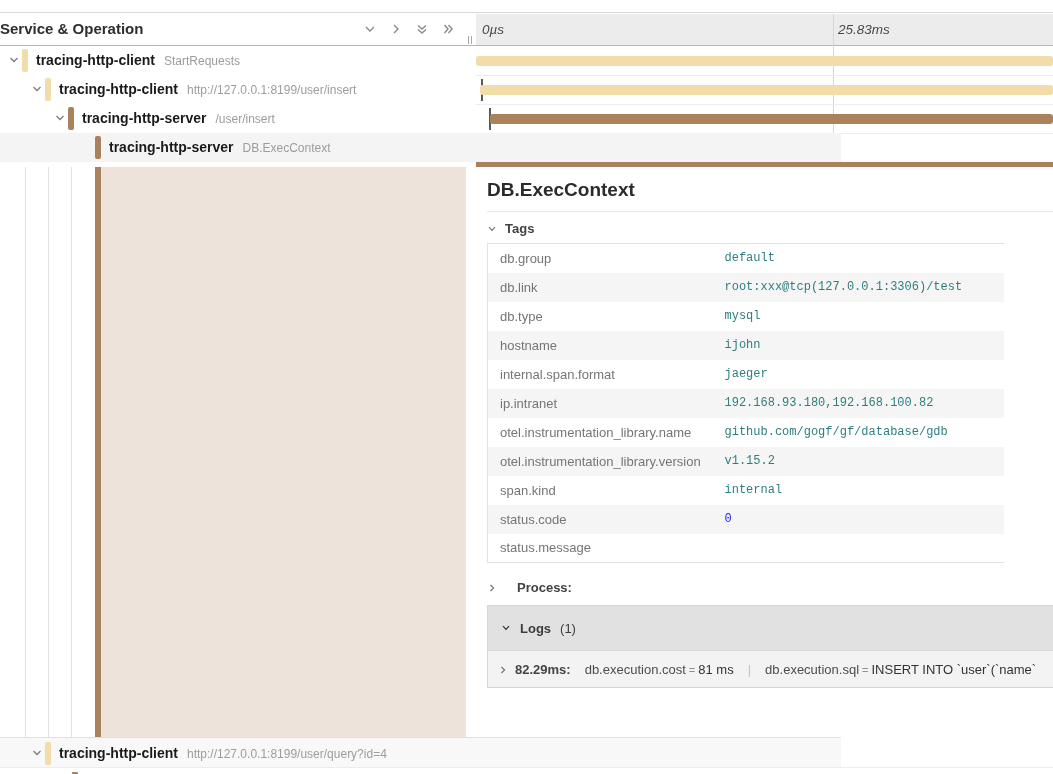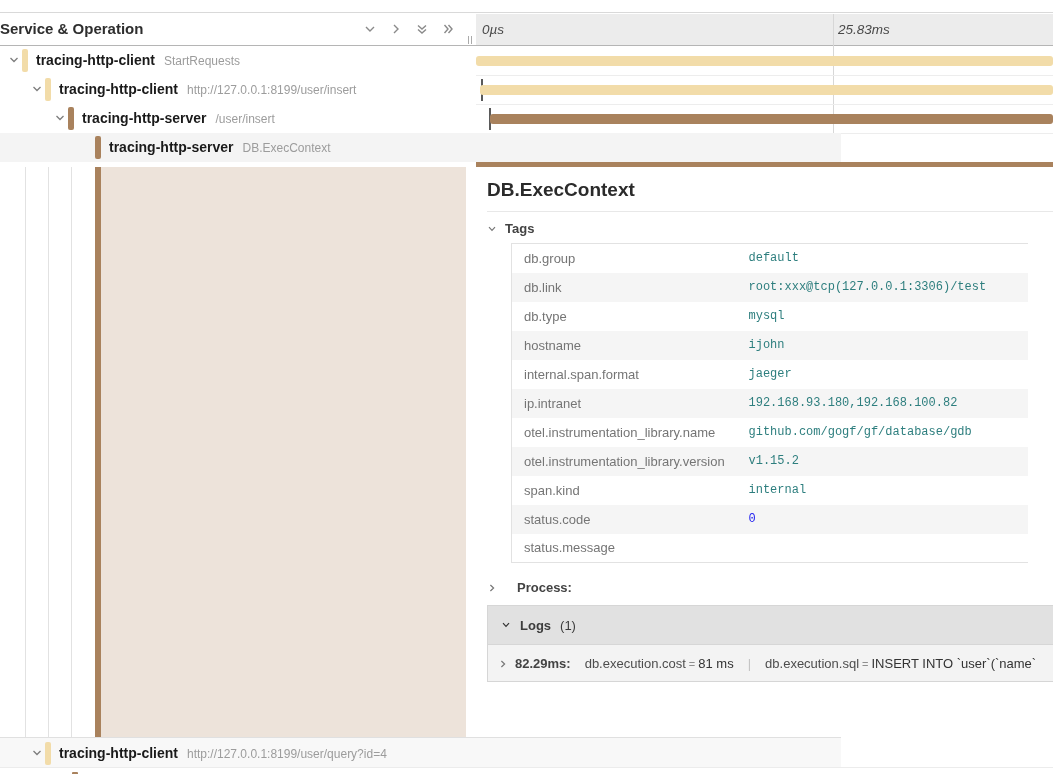--- a/index.html
+++ b/index.html
@@ -49,29 +49,29 @@
   .detail-tree-bar { left:95px; top:167px; width:6px; height:570px; background:var(--server-color,#a9825d); }
   .detail-beige { left:101px; top:167px; width:365px; height:570px; background:var(--detail-row-tint,#ede3da); }
 
   
   .detail-card { left:466px; top:167px; width:587px; height:566px; background:#fff; padding:12px 0 0 21px; }
   .detail-title { font-size:19px; font-weight:bold; color:#2b2b2b; }
   .detail-hr { margin-top:10px; margin-right:0; border-bottom:1px solid #e8e8e8; }
   .accordion-label { margin-top:9px; display:flex; align-items:center; gap:8px; cursor:pointer; }
   .accordion-label .sm-chev { width:10px; height:10px; color:#777; }
   .accordion-label .lbl { font-size:13px; font-weight:bold; color:#434343; }
-  .tags-table { margin-top:7px; width:517px; border:1px solid #e2e2e2; border-right:none; border-collapse:collapse;margin-left:24px; }
+  .tags-table { margin-top:7px; width:517px; border:1px solid #e2e2e2; border-right:none; border-collapse:collapse; }
   .tags-table tr { height:29px; }
   .tags-table tr:nth-child(even) { background:#f5f5f5; }
   .tag-key { width:237px; padding-left:12px; font-size:13px; color:#757575; }
   .tag-val { font-family:"Liberation Mono","DejaVu Sans Mono",monospace; font-size:12px; color:var(--tag-value-color,#2d7e7e); white-space:nowrap; }
   .tag-val.num { color:var(--number-value-color,#2424f0); }
   .process-row { margin-top:17px;gap:20px; }
   .logs-block { margin-top:10px; width:566px; border:1px solid #d6d6d6; border-right:none; }
-  .logs-header { height:39px; background:#e1e1e1; display:flex; align-items:center; gap:9px; padding-left:13px; cursor:pointer; border-bottom:1px solid #d6d6d6; }
+  .logs-header { height:45px; background:#e1e1e1; display:flex; align-items:center; gap:9px; padding-left:13px; cursor:pointer; border-bottom:1px solid #d6d6d6; }
   .logs-header .lbl { font-size:13px; font-weight:bold; color:#3c3c3c; }
   .logs-header .count { font-size:13px; color:#3c3c3c; }
   .logs-body { background:#f3f3f3; padding:11px 0 10px 10px; }
   .log-entry { display:flex; align-items:baseline; white-space:nowrap; overflow:hidden; cursor:pointer; }
   .log-entry .sm-chev { width:10px; height:10px; color:#777; align-self:center; flex:0 0 auto; }
   .log-ts { font-size:13px; font-weight:bold; color:#434343; margin-left:7px; }
   .log-field { margin-left:14px; font-size:13px; color:#4d4d4d; }
   .log-field .eq { font-size:11px; color:#8f8f8f; padding:0 3px; }
   .log-field .fval { color:#333; }
   .log-divider { margin-left:14px; color:#c4c4c4; font-size:13px; }

